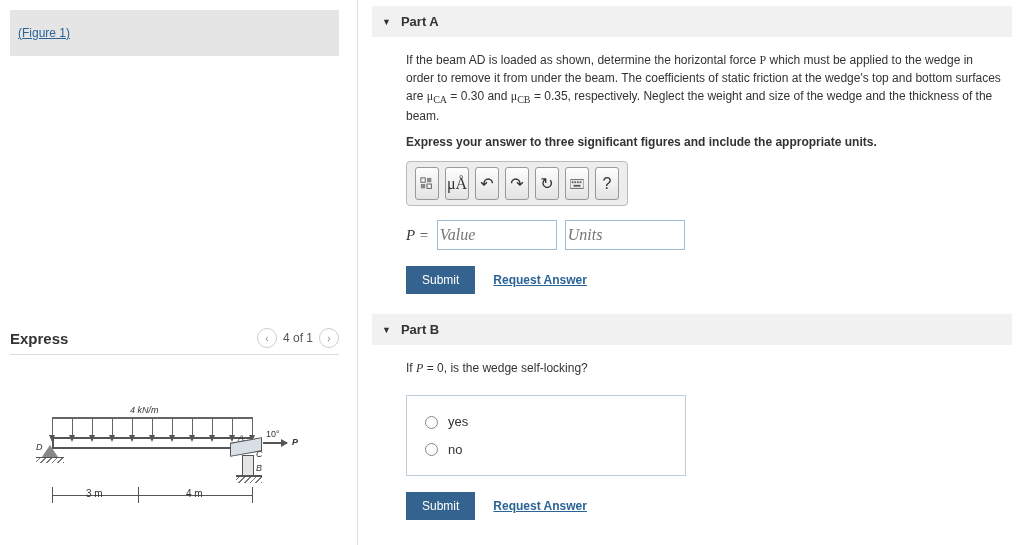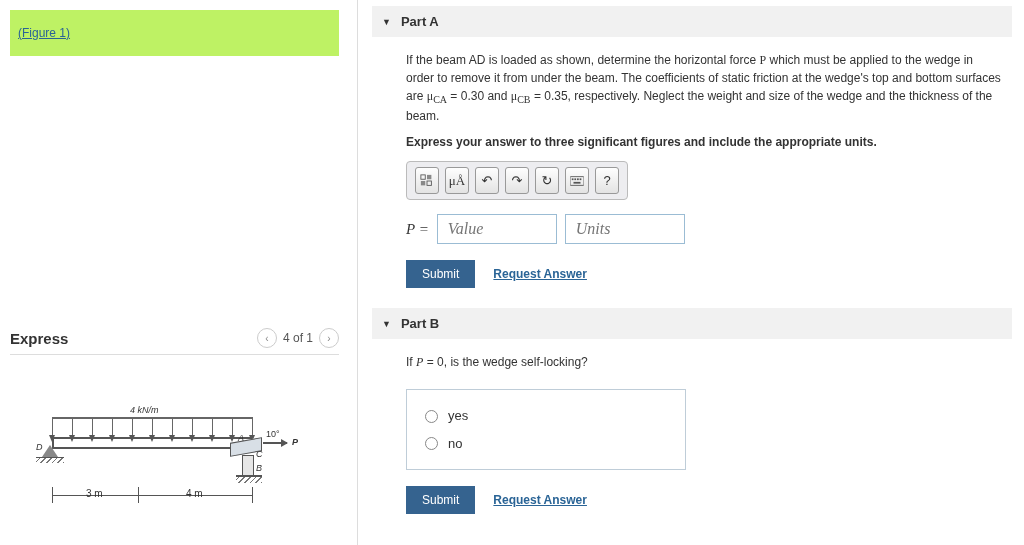--- a/index.html
+++ b/index.html
@@ -20,21 +20,21 @@
     border-right: 1px solid #ddd;
     display: flex;
     flex-direction: column;
   }
   .right-pane {
     flex: 1;
     padding: 0 12px 10px 14px;
     overflow: hidden;
   }
   .fig-link-box {
-    background: #bef264;
+    background: #e5e5e5;
     padding: 16px 8px;
     margin-bottom: 12px;
   }
   .fig-link {
     color: #2a6496;
     text-decoration: underline;
     cursor: pointer;
   }
   .figure-header {
     display: flex;
@@ -116,28 +116,28 @@
   .bold { font-weight: bold; }
   .math { font-family: "Times New Roman", serif; }
   .eqnbar {
     border: 1px solid #bbb; background:#ededf0; border-radius:4px;
     display:inline-flex; align-items:center; gap:6px; padding:5px 8px;
     margin-top: 10px;
     font-size: 14px;
   }
   .eqnbtn {
     display:inline-flex; align-items:center; justify-content:center;
-    min-width:24px; height:27px; border:1px solid #999; border-radius:3px;
-    background:linear-gradient(#fefefe,#e3e3e3); cursor:pointer; font-size:13px; color:#333;
+    min-width:24px; height:33px; border:1px solid #999; border-radius:3px;
+    background:linear-gradient(#fefefe,#e3e3e3); cursor:pointer; font-size:16px; color:#333;
   }
   .eqnbtn svg { width:14px; height:14px; }
   .answer-row { display:flex; align-items:center; gap:8px; margin-top:14px; font-size:14px; }
   .P-eq { font-family:"Times New Roman", serif; font-style: italic; font-size: 15px; }
   .value-input, .units-input {
-    border: 1px solid #9bbcd4; height: 30px; padding: 0 10px;
+    border: 1px solid #9bbcd4; height: 30px; padding: 0 2px;
     font-family:"Times New Roman", serif; font-style: italic; font-size: 16px; color:#4d7c0f;
     background:#fff;
   }
   .value-input { width: 120px; }
   .units-input { width: 120px; }
   .submit-row { display:flex; align-items:center; gap:18px; margin-top:16px; }
   .submit-btn {
     background:#35638f; color:#fff; border:none; padding:7px 16px;
     font-size:12px; cursor:pointer;
   }

